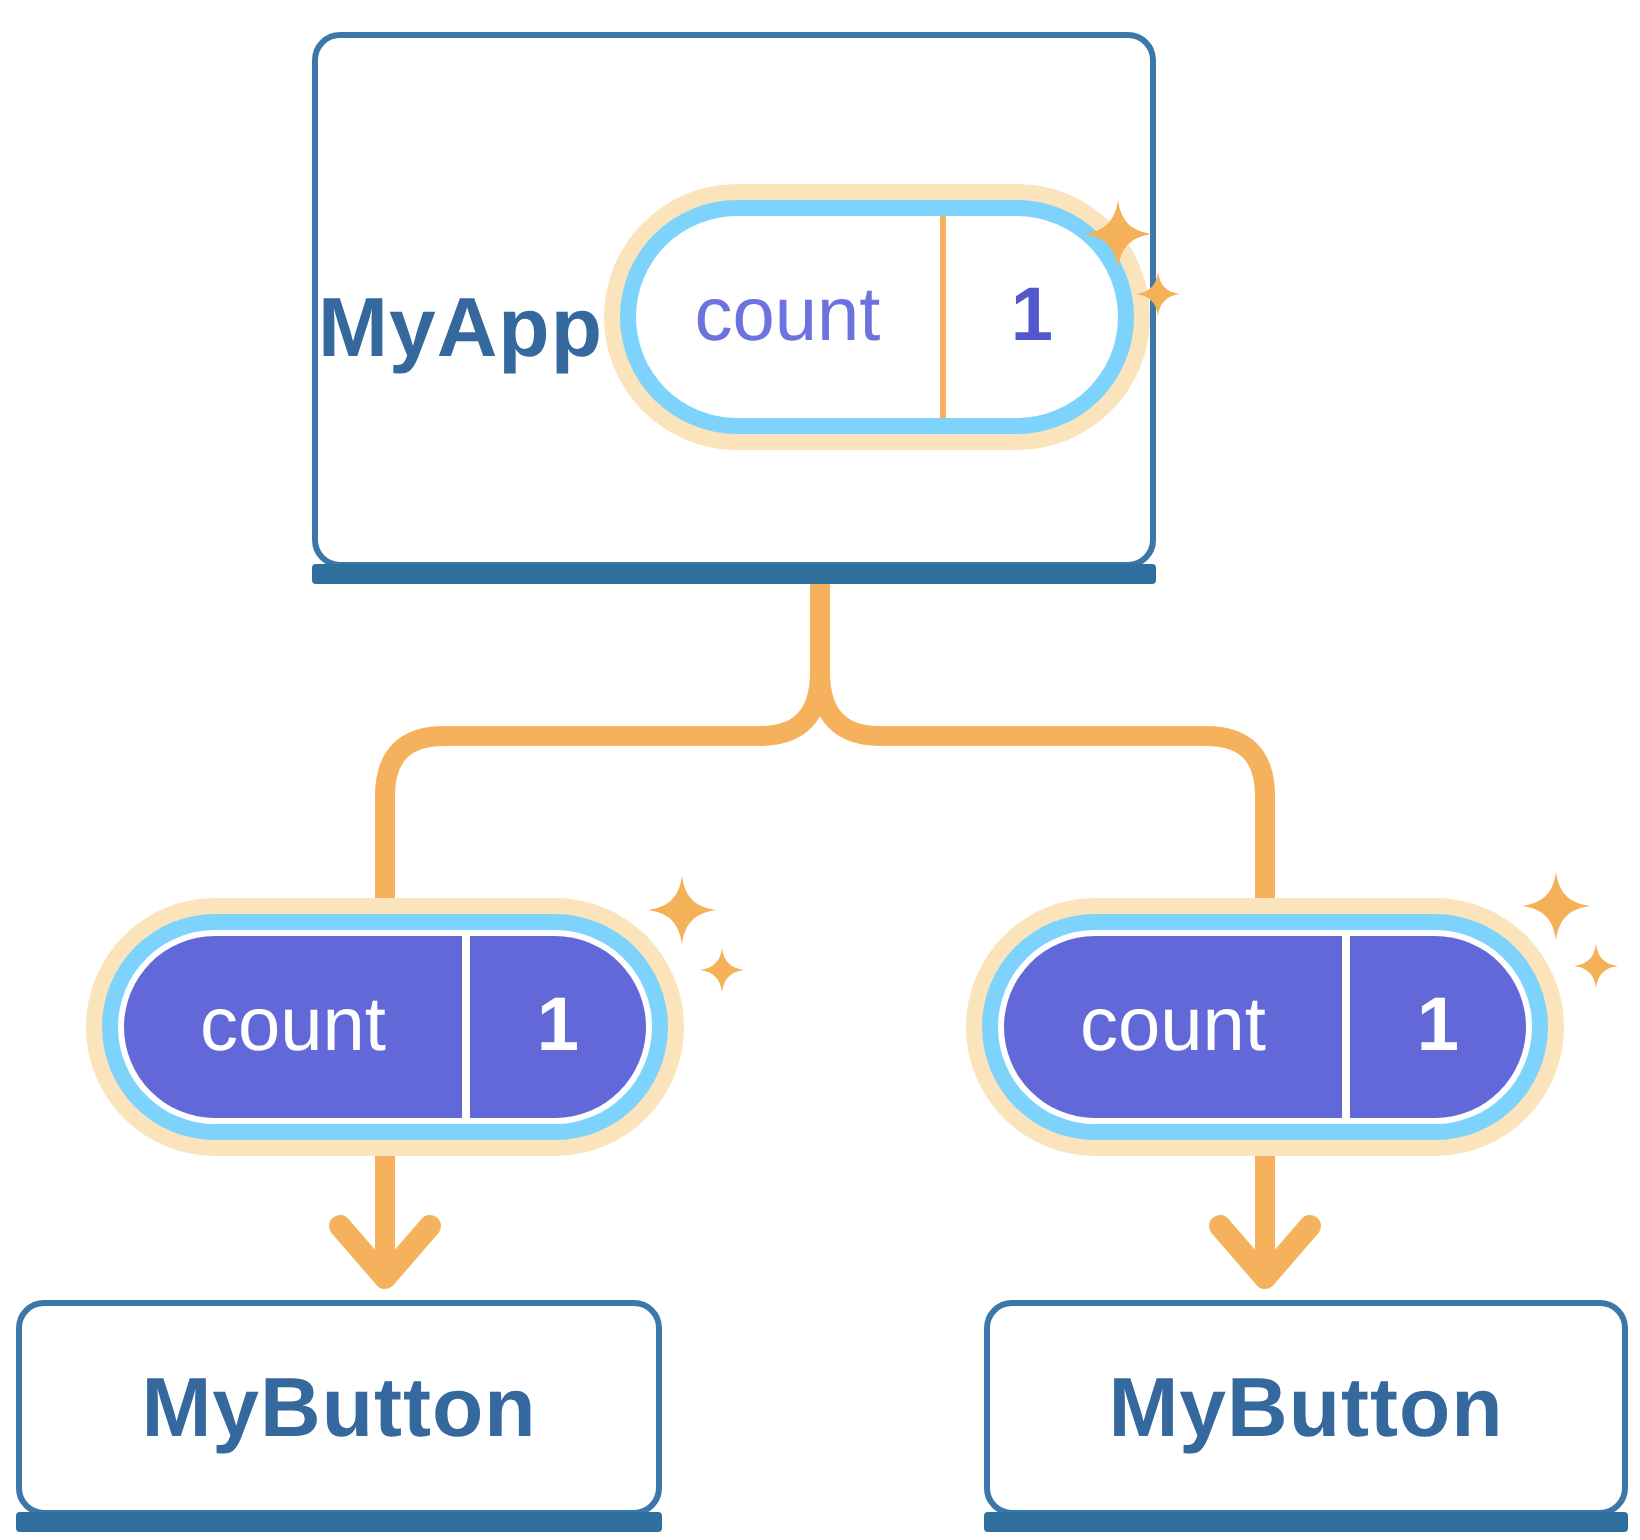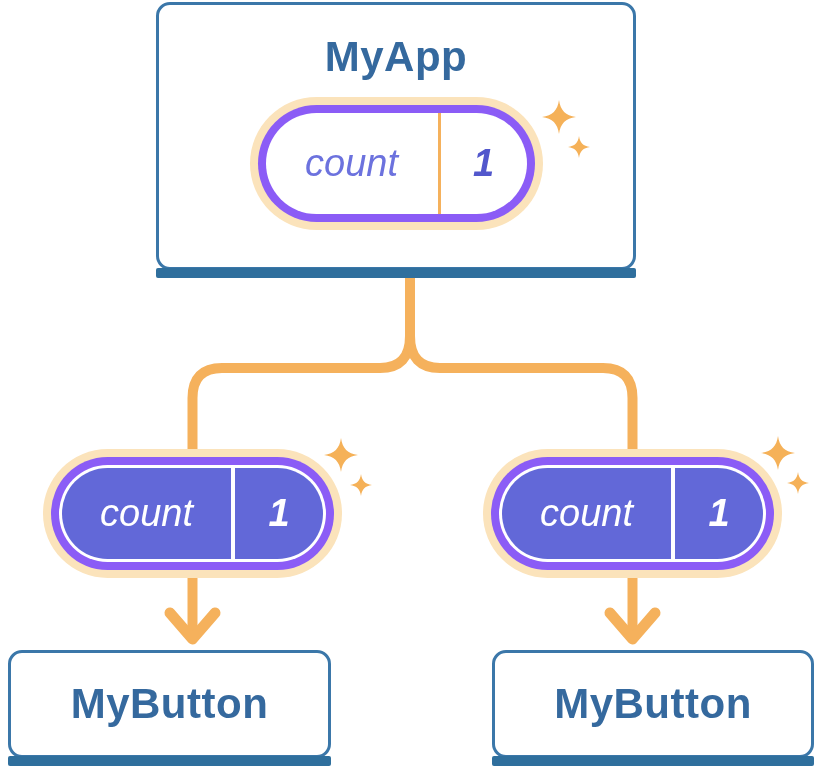--- a/index.html
+++ b/index.html
@@ -14,40 +14,40 @@
 
   
   .card {
     position:absolute; box-sizing:border-box; z-index:1;
     background:#ffffff; border:3px solid #3B77A9; border-radius:14px;
   }
   .card::after {
     content:""; position:absolute; left:-3px; right:-3px; bottom:-11px;
     height:10px; background:#2F6F9D; border-radius:2px;
   }
-  .root-card { left:156px; top:2px; width:480px; height:268px;
-    display:flex; flex-direction:column; align-items:center; }
+  .root-card { left:156px; top:16px; width:422px; height:268px;
+    display:flex; flex-direction:row; align-items:center; }
   .child-card-left  { left:8px;   top:650px; width:323px; height:108px;
     display:flex; align-items:center; justify-content:center; }
   .child-card-right { left:492px; top:650px; width:322px; height:108px;
     display:flex; align-items:center; justify-content:center; }
 
   .component-title {
     color:#35699E; font-size:42px; font-weight:700; letter-spacing:0.5px;
     line-height:1.15; white-space:nowrap;
   }
   .root-card .component-title { margin-top:28px; }
 
   
   .pill-outer {
     box-sizing:border-box; border-radius:999px; background:#FBE3BB;
     padding:8px; display:flex;
   }
   .pill-ring {
-    flex:1; border-radius:999px; background:#8b5cf6; padding:8px; display:flex;font-style:italic;
+    flex:1; border-radius:999px; background:#7dd3fc; padding:8px; display:flex;
   }
   .root-pill { width:293px; height:133px; margin-top:16px; }
   .pill-inner-white {
     flex:1; border-radius:999px; background:#ffffff; overflow:hidden;
     display:flex; align-items:stretch;
   }
   .state-label {
     flex:1; display:flex; align-items:center; justify-content:center;
     color:#6C72DE; font-size:38px;
   }

